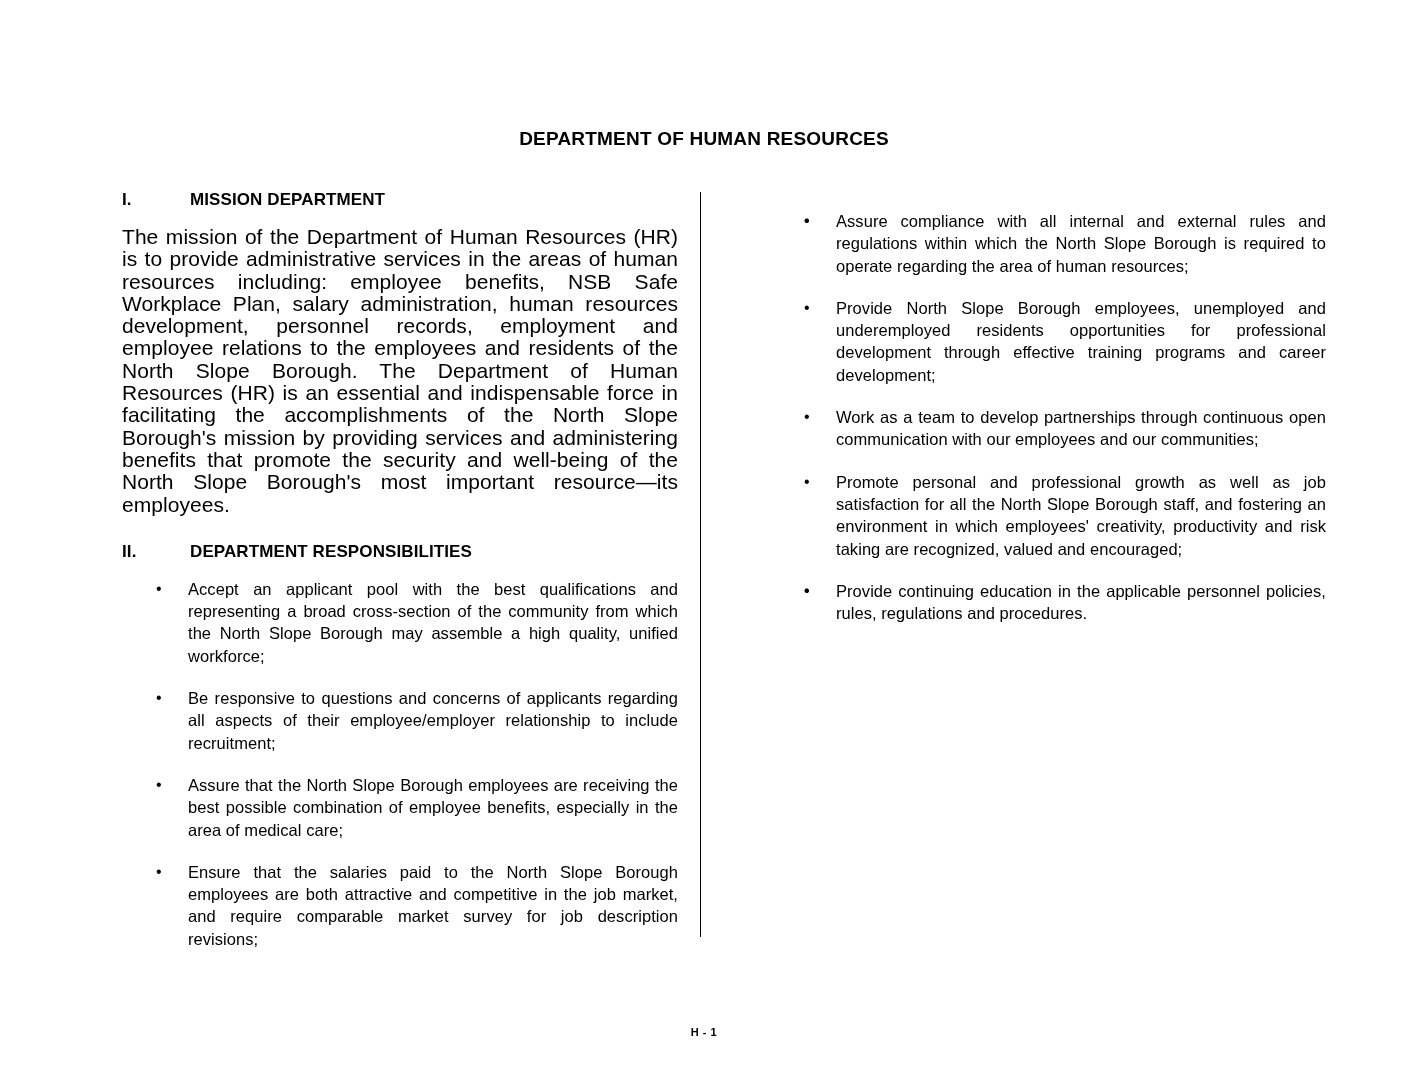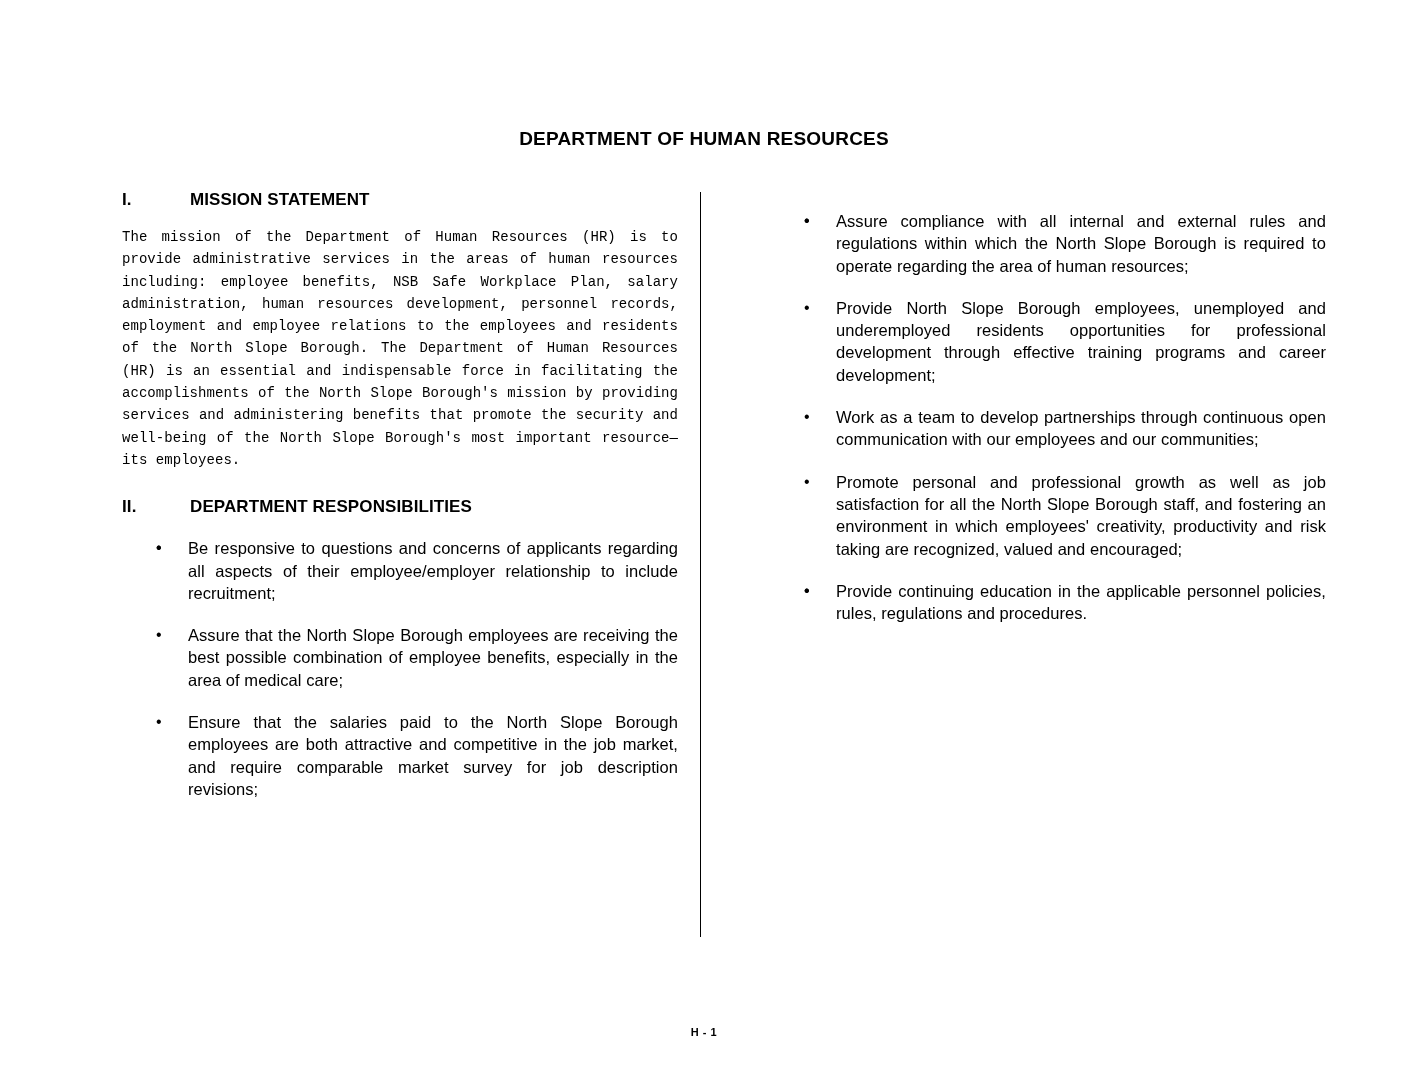--- a/index.html
+++ b/index.html
@@ -62,26 +62,25 @@
     font-weight: bold;
     margin-bottom: 16px;
     letter-spacing: 0.1px;
   }
   .sec-num {
     width: 68px;
     flex: 0 0 68px;
   }
   .sec-title { flex: 1; }
   p.body {
-    font-size: 14px;
+    font-size: 21px;
     line-height: 22.3px;
     text-align: justify;
     margin: 0 0 26px 0;
     letter-spacing: 0.05px;
-    font-family: Liberation Mono, monospace;
   }
   ul.bullets {
     list-style: none;
     margin: 0;
     padding: 0;
   }
   ul.bullets li {
     position: relative;
     font-size: 16.5px;
     line-height: 22.3px;
@@ -125,33 +124,34 @@
   <div class="doc-title">DEPARTMENT OF HUMAN RESOURCES</div>
 
   <div class="divider"></div>
 
   <div class="columns">
 
     <div class="col col-left">
 
       <div class="sec-head">
         <span class="sec-num">I.</span>
-        <span class="sec-title">MISSION STATEMENT</span>
+        <span class="sec-title">MISSION DEPARTMENT</span>
       </div>
 
       <p class="body mission-block">The mission of the Department of Human Resources (HR) is to provide administrative services in the areas of human resources including:  employee benefits, NSB Safe Workplace Plan, salary administration, human resources development, personnel records, employment and employee relations to the employees and residents of the North Slope Borough. The Department of Human Resources (HR) is an essential and indispensable force in facilitating the accomplishments of the North Slope Borough's mission by providing services and administering benefits that promote the security and well-being of the North Slope Borough's most important resource—its employees.</p>
 
       <div class="sec-head sec2">
         <span class="sec-num">II.</span>
         <span class="sec-title">DEPARTMENT RESPONSIBILITIES</span>
       </div>
 
       <ul class="bullets">
         <li>
           <span class="bullet">•</span>
+          <span>Accept an applicant pool with the best qualifications and representing a broad cross-section of the community from which the North Slope Borough may assemble a high quality, unified workforce;</span>
         </li>
         <li>
           <span class="bullet">•</span>
           <span>Be responsive to questions and concerns of applicants regarding all aspects of their   employee/employer relationship to include recruitment;</span>
         </li>
         <li>
           <span class="bullet">•</span>
           <span>Assure that the North Slope Borough employees are receiving the best possible combination of employee benefits, especially in the area of medical care;</span>
         </li>
         <li>

